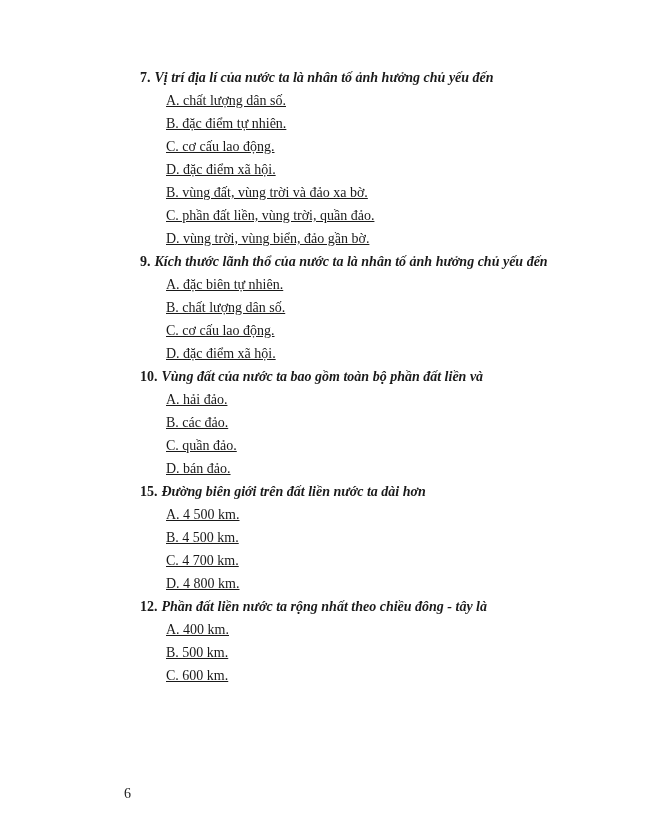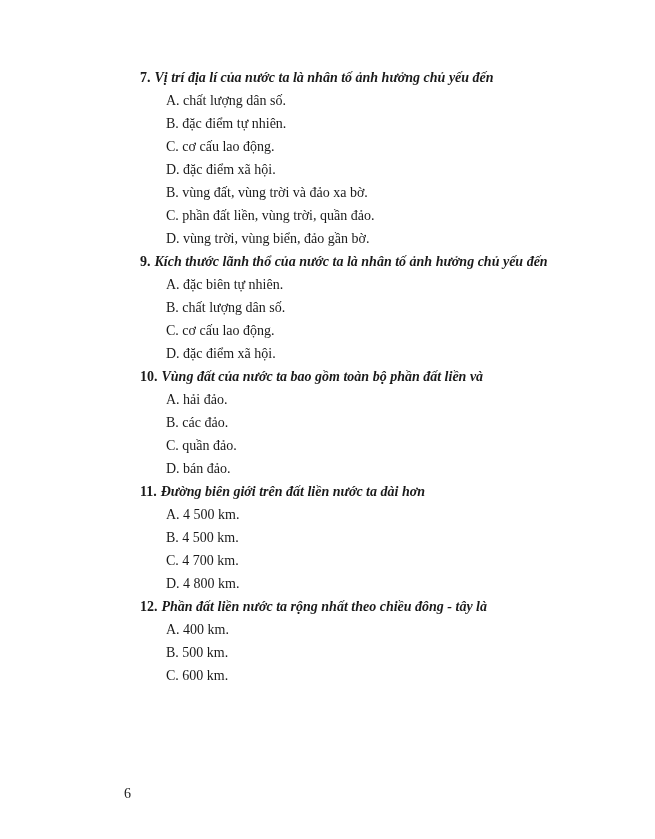--- a/index.html
+++ b/index.html
@@ -35,20 +35,21 @@
   }
   .q-text {
     font-weight: bold;
     font-style: italic;
   }
   .option {
     line-height: 23px;
     font-size: 14px;
     padding-left: 26px;
     white-space: nowrap;
+    text-decoration: underline;
   }
   .page-number {
     position: absolute;
     left: 124px;
     top: 786px;
     font-size: 14px;
     font-family: "Liberation Serif", "DejaVu Serif", serif;
     color: #1a1a1a;
   }
 </style>
@@ -89,21 +90,21 @@
         <span class="q-num">10.</span><span class="q-text">Vùng đất của nước ta bao gồm toàn bộ phần đất liền và</span>
       </div>
       <div class="option">A. hải đảo.</div>
       <div class="option">B. các đảo.</div>
       <div class="option">C. quần đảo.</div>
       <div class="option">D. bán đảo.</div>
     </div>
 
     <div class="question">
       <div class="question-line">
-        <span class="q-num">11.</span><span class="q-text">Đường biên giới trên đất liền nước ta dài hơn</span>
+        <span class="q-num">15.</span><span class="q-text">Đường biên giới trên đất liền nước ta dài hơn</span>
       </div>
       <div class="option">A. 4 500 km.</div>
       <div class="option">B. 4 500 km.</div>
       <div class="option">C. 4 700 km.</div>
       <div class="option">D. 4 800 km.</div>
     </div>
 
     <div class="question">
       <div class="question-line">
         <span class="q-num">12.</span><span class="q-text">Phần đất liền nước ta rộng nhất theo chiều đông - tây là</span>

